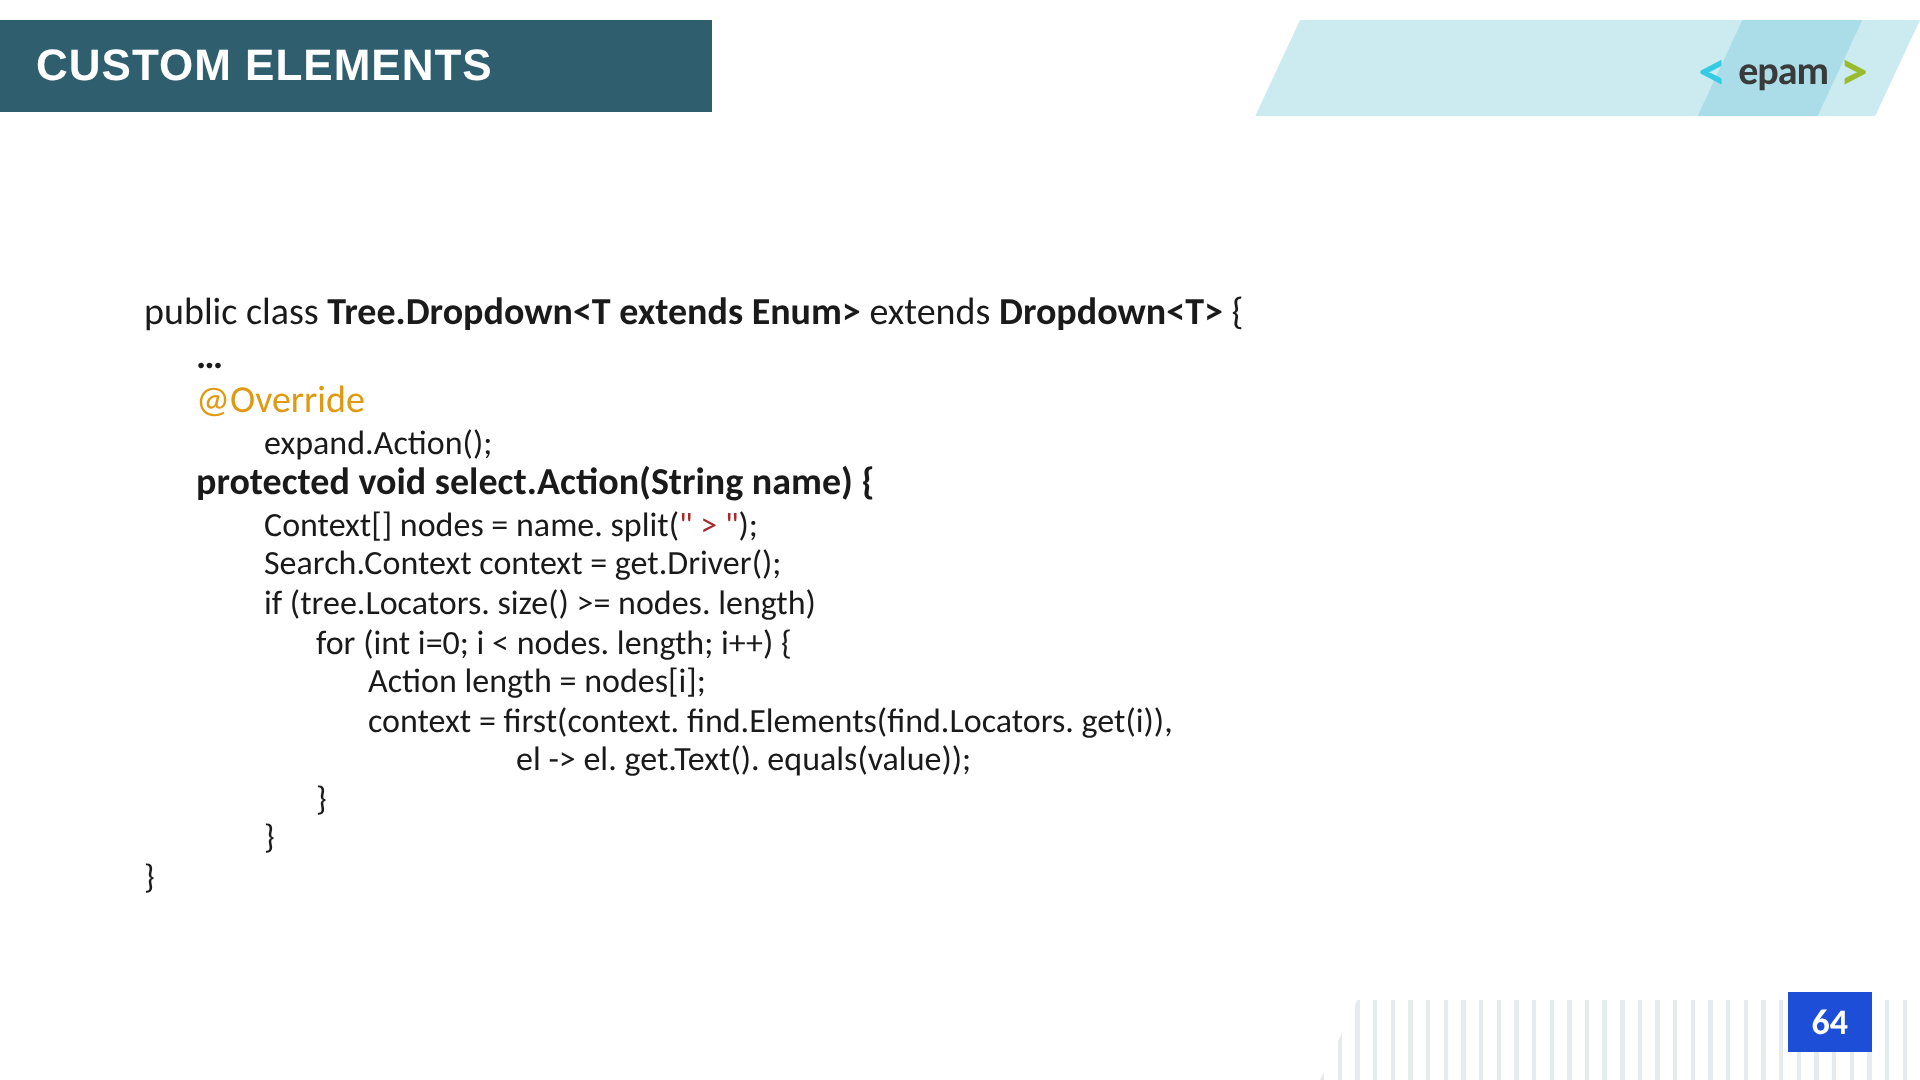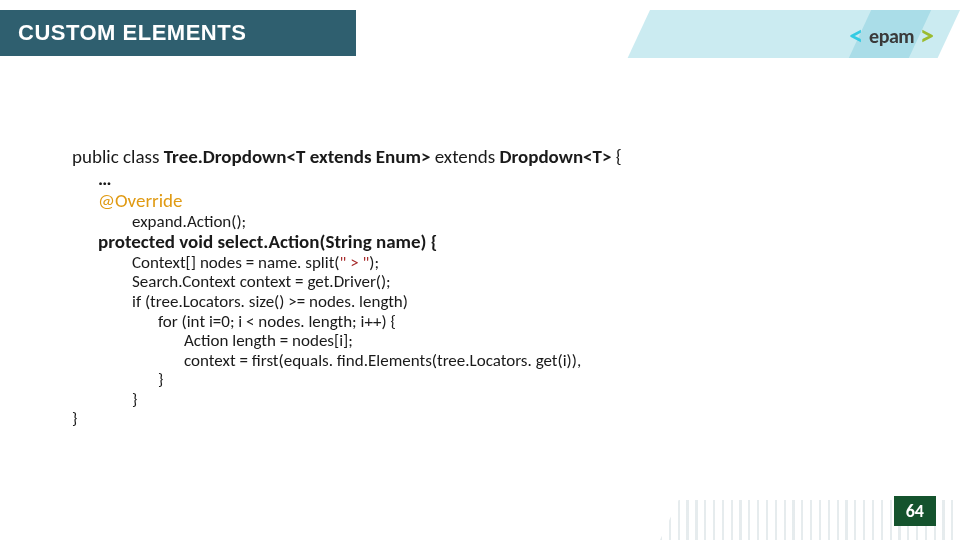--- a/index.html
+++ b/index.html
@@ -87,21 +87,21 @@
   .indent1 { padding-left: 26px; }
   .indent2 { padding-left: 60px; }
   .indent3 { padding-left: 86px; }
   .indent4 { padding-left: 112px; }
   .indent5 { padding-left: 186px; }
   .small { font-size: 17px; }
   .pagenum {
     position: absolute;
     bottom: 14px;
     right: 24px;
-    background: #14532d;
+    background: #1d4ed8;
     color: #ffffff;
     font-weight: 700;
     font-size: 18px;
     padding: 4px 12px;
   }
   .footer-decor {
     position: absolute;
     bottom: 0;
     right: 0;
     height: 40px;
@@ -131,20 +131,21 @@
   <div class="code-line indent1"><span class="bold">…</span></div>
   <div class="code-line indent1"><span class="anno">@Override</span></div>
   <div class="code-line indent2 small"><span>expand.Action();</span></div>
 
   <div class="code-line indent1"><span class="bold">protected void select.Action(String name) {</span></div>
   <div class="code-line indent2 small"><span>Context[] </span><span>nodes = name. split(</span><span class="str">" &gt; "</span><span>);</span></div>
   <div class="code-line indent2 small"><span>Search.Context </span><span>context = get.Driver();</span></div>
   <div class="code-line indent2 small"><span>if (tree.Locators. size() &gt;= nodes. length)</span></div>
   <div class="code-line indent3 small"><span>for (int i=0; i &lt; nodes. length; i++) {</span></div>
   <div class="code-line indent4 small"><span>Action </span><span>length = nodes[i];</span></div>
-  <div class="code-line indent4 small"><span>context = first(equals. find.Elements(tree.Locators. get(i)),</span></div>
+  <div class="code-line indent4 small"><span>context = first(context. find.Elements(find.Locators. get(i)),</span></div>
+  <div class="code-line indent5 small"><span>el -&gt; el. get.Text(). equals(value));</span></div>
   <div class="code-line indent3 small"><span>}</span></div>
   <div class="code-line indent2 small"><span>}</span></div>
   <div class="code-line small"><span>}</span></div>
 </div>
 
 <div class="footer-decor"></div>
 <div class="pagenum">64</div>
 
 </body></html>

